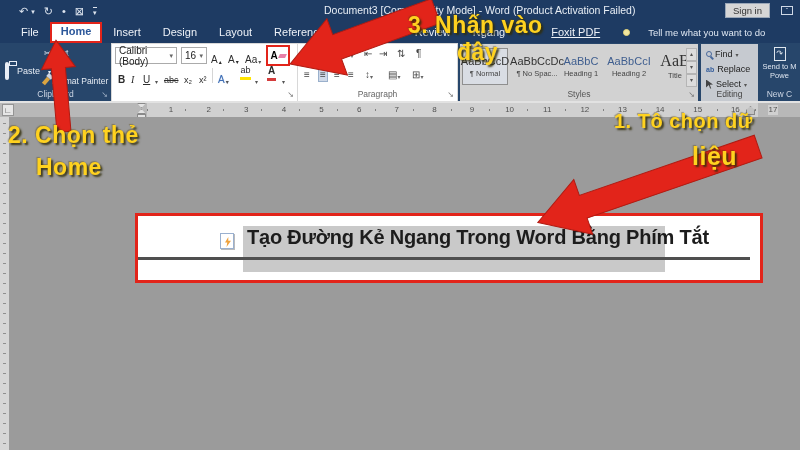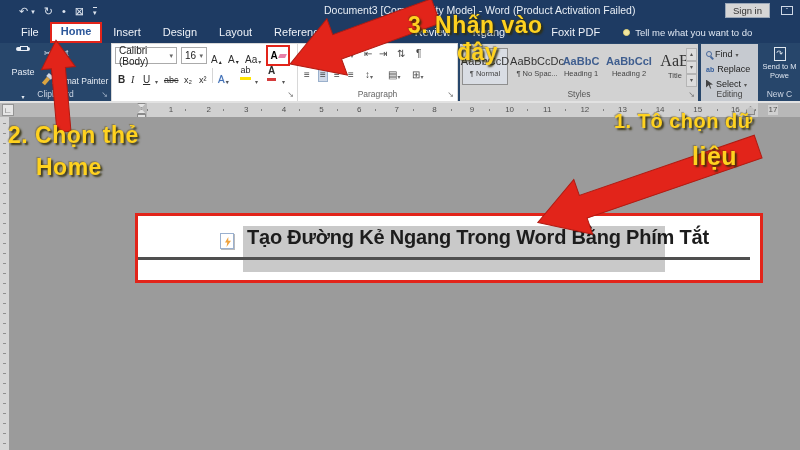--- a/index.html
+++ b/index.html
@@ -20,32 +20,32 @@
   .qat-caret{font-size:7px;margin-left:-6px;}
   .qat-more{border-top:1px solid #dfe6f0;font-size:7px;padding-top:1px;}
   .win-title{position:absolute;left:324px;top:4px;font-size:10.5px;color:#e8eef5;white-space:nowrap;}
   .signin{position:absolute;right:30px;top:3px;width:45px;height:15px;background:#d6d6d6;border:1px solid #9aa7b8;color:#333;font-size:9.5px;text-align:center;line-height:13px;}
   .ribopt{position:absolute;right:7px;top:6px;width:12px;height:9px;border:1px solid #cfd8e6;color:#cfd8e6;font-size:7px;text-align:center;line-height:7px;}
 
   
   #tabs{position:absolute;left:0;top:22px;width:800px;height:21px;background:var(--c-titlebar);display:flex;padding-left:10px;color:#eef2f8;font-size:11px;}
   .tab{padding:0 11px;line-height:21px;white-space:nowrap;}
   .tab.active{background:#fff;color:var(--c-accent_blue);border:2px solid var(--c-annotation_red);line-height:15px;padding:0 9px;font-weight:bold;}
-  .tab.gapped{margin-left:24px;}
-  .tellme{display:flex;align-items:center;gap:5px;margin-left:12px;font-size:9.5px;color:#dfe7f2;}
+  .tab.gapped{margin-left:24px;text-decoration:underline;}
+  .tellme{display:flex;align-items:center;gap:18px;margin-left:12px;font-size:9.5px;color:#dfe7f2;}
   .bulb{width:7px;height:7px;border:1px solid #e8d77a;border-radius:50%;background:#f3e7a0;}
 
   
   #ribbon{position:absolute;left:0;top:43px;width:800px;height:58px;background:var(--c-ribbon);}
   .plabel{position:absolute;bottom:1px;left:0;right:0;height:12px;font-size:8.5px;text-align:center;line-height:12px;color:#666;}
   .launcher{position:absolute;right:3px;bottom:2px;font-size:8px;color:#777;line-height:1;}
 
   
   .grp-clipboard{position:absolute;left:0;top:0;width:111px;height:58px;color:#e6ecf4;}
-  .paste-btn{position:absolute;left:5px;top:4px;width:36px;height:48px;display:flex;flex-direction:column;align-items:center;gap:16px;font-size:9px;}
+  .paste-btn{position:absolute;left:5px;top:4px;width:36px;height:48px;display:flex;flex-direction:row;align-items:center;gap:8px;font-size:9px;}
   .clip-ic{width:14px;height:18px;border:2px solid #e9eef6;border-radius:2px;position:relative;}
   .clip-ic::before{content:"";position:absolute;left:2px;top:-3px;width:6px;height:3px;background:#27466b;border:1px solid #e9eef6;}
   .cb-row{position:absolute;left:44px;display:flex;align-items:center;gap:4px;font-size:8.5px;white-space:nowrap;}
   .brush-ic{width:4px;height:8px;background:#d9a441;transform:rotate(40deg);position:relative;}
   .brush-ic::after{content:"";position:absolute;top:-4px;left:-1px;width:6px;height:4px;background:#cfd6e2;}
   .grp-clipboard .plabel{color:#cdd6e4;}
   .grp-clipboard .launcher{color:#9fb0c6;}
 
   
   .grp-font{position:absolute;left:112px;top:1px;width:185px;height:57px;background:var(--c-panel_white);box-shadow:0 0 0 1px #d8d8d8;}
@@ -66,21 +66,21 @@
   .pbtn{position:absolute;font-size:10px;color:#444;line-height:1;display:flex;align-items:flex-end;}
   .pbtn .dd{font-size:6px;color:#666;}
   .pbtn.sel{background:#cfd9e8;border:1px solid #9ab0cc;padding:1px;}
 
   
   .grp-styles{position:absolute;left:460px;top:1px;width:238px;height:57px;background:var(--c-styles_panel);}
   .style-item{position:absolute;top:4px;width:46px;height:37px;display:flex;flex-direction:column;align-items:center;justify-content:center;gap:2px;color:#333;}
   .style-item .prev{font-size:11px;line-height:1;}
   .style-item .nm{font-size:7.5px;color:#444;}
   .style-item.selected{border:1px solid #8f8f8f;background:#d9dde4;}
-  .style-item .blue{color:#3f5e8f;font-weight:bold;}
+  .style-item .blue{color:#3f5e8f;}
   .style-item .big{font-size:16px;font-family:"Liberation Serif",serif;}
   .styles-scroll{position:absolute;right:1px;top:4px;width:11px;height:37px;display:flex;flex-direction:column;}
   .styles-scroll span{flex:1;border:1px solid #b5b5b5;background:#dcdcdc;font-size:6px;text-align:center;color:#555;line-height:11px;}
   .grp-styles .plabel{color:#555;}
 
   
   .grp-editing{position:absolute;left:701px;top:1px;width:57px;height:57px;background:var(--c-editing_panel);}
   .erow{position:absolute;left:5px;display:flex;align-items:center;gap:3px;font-size:9px;color:#222;white-space:nowrap;}
   .erow .dd{font-size:6px;color:#555;}
   .lens{width:6px;height:6px;border:1.5px solid #49699c;border-radius:50%;position:relative;}

